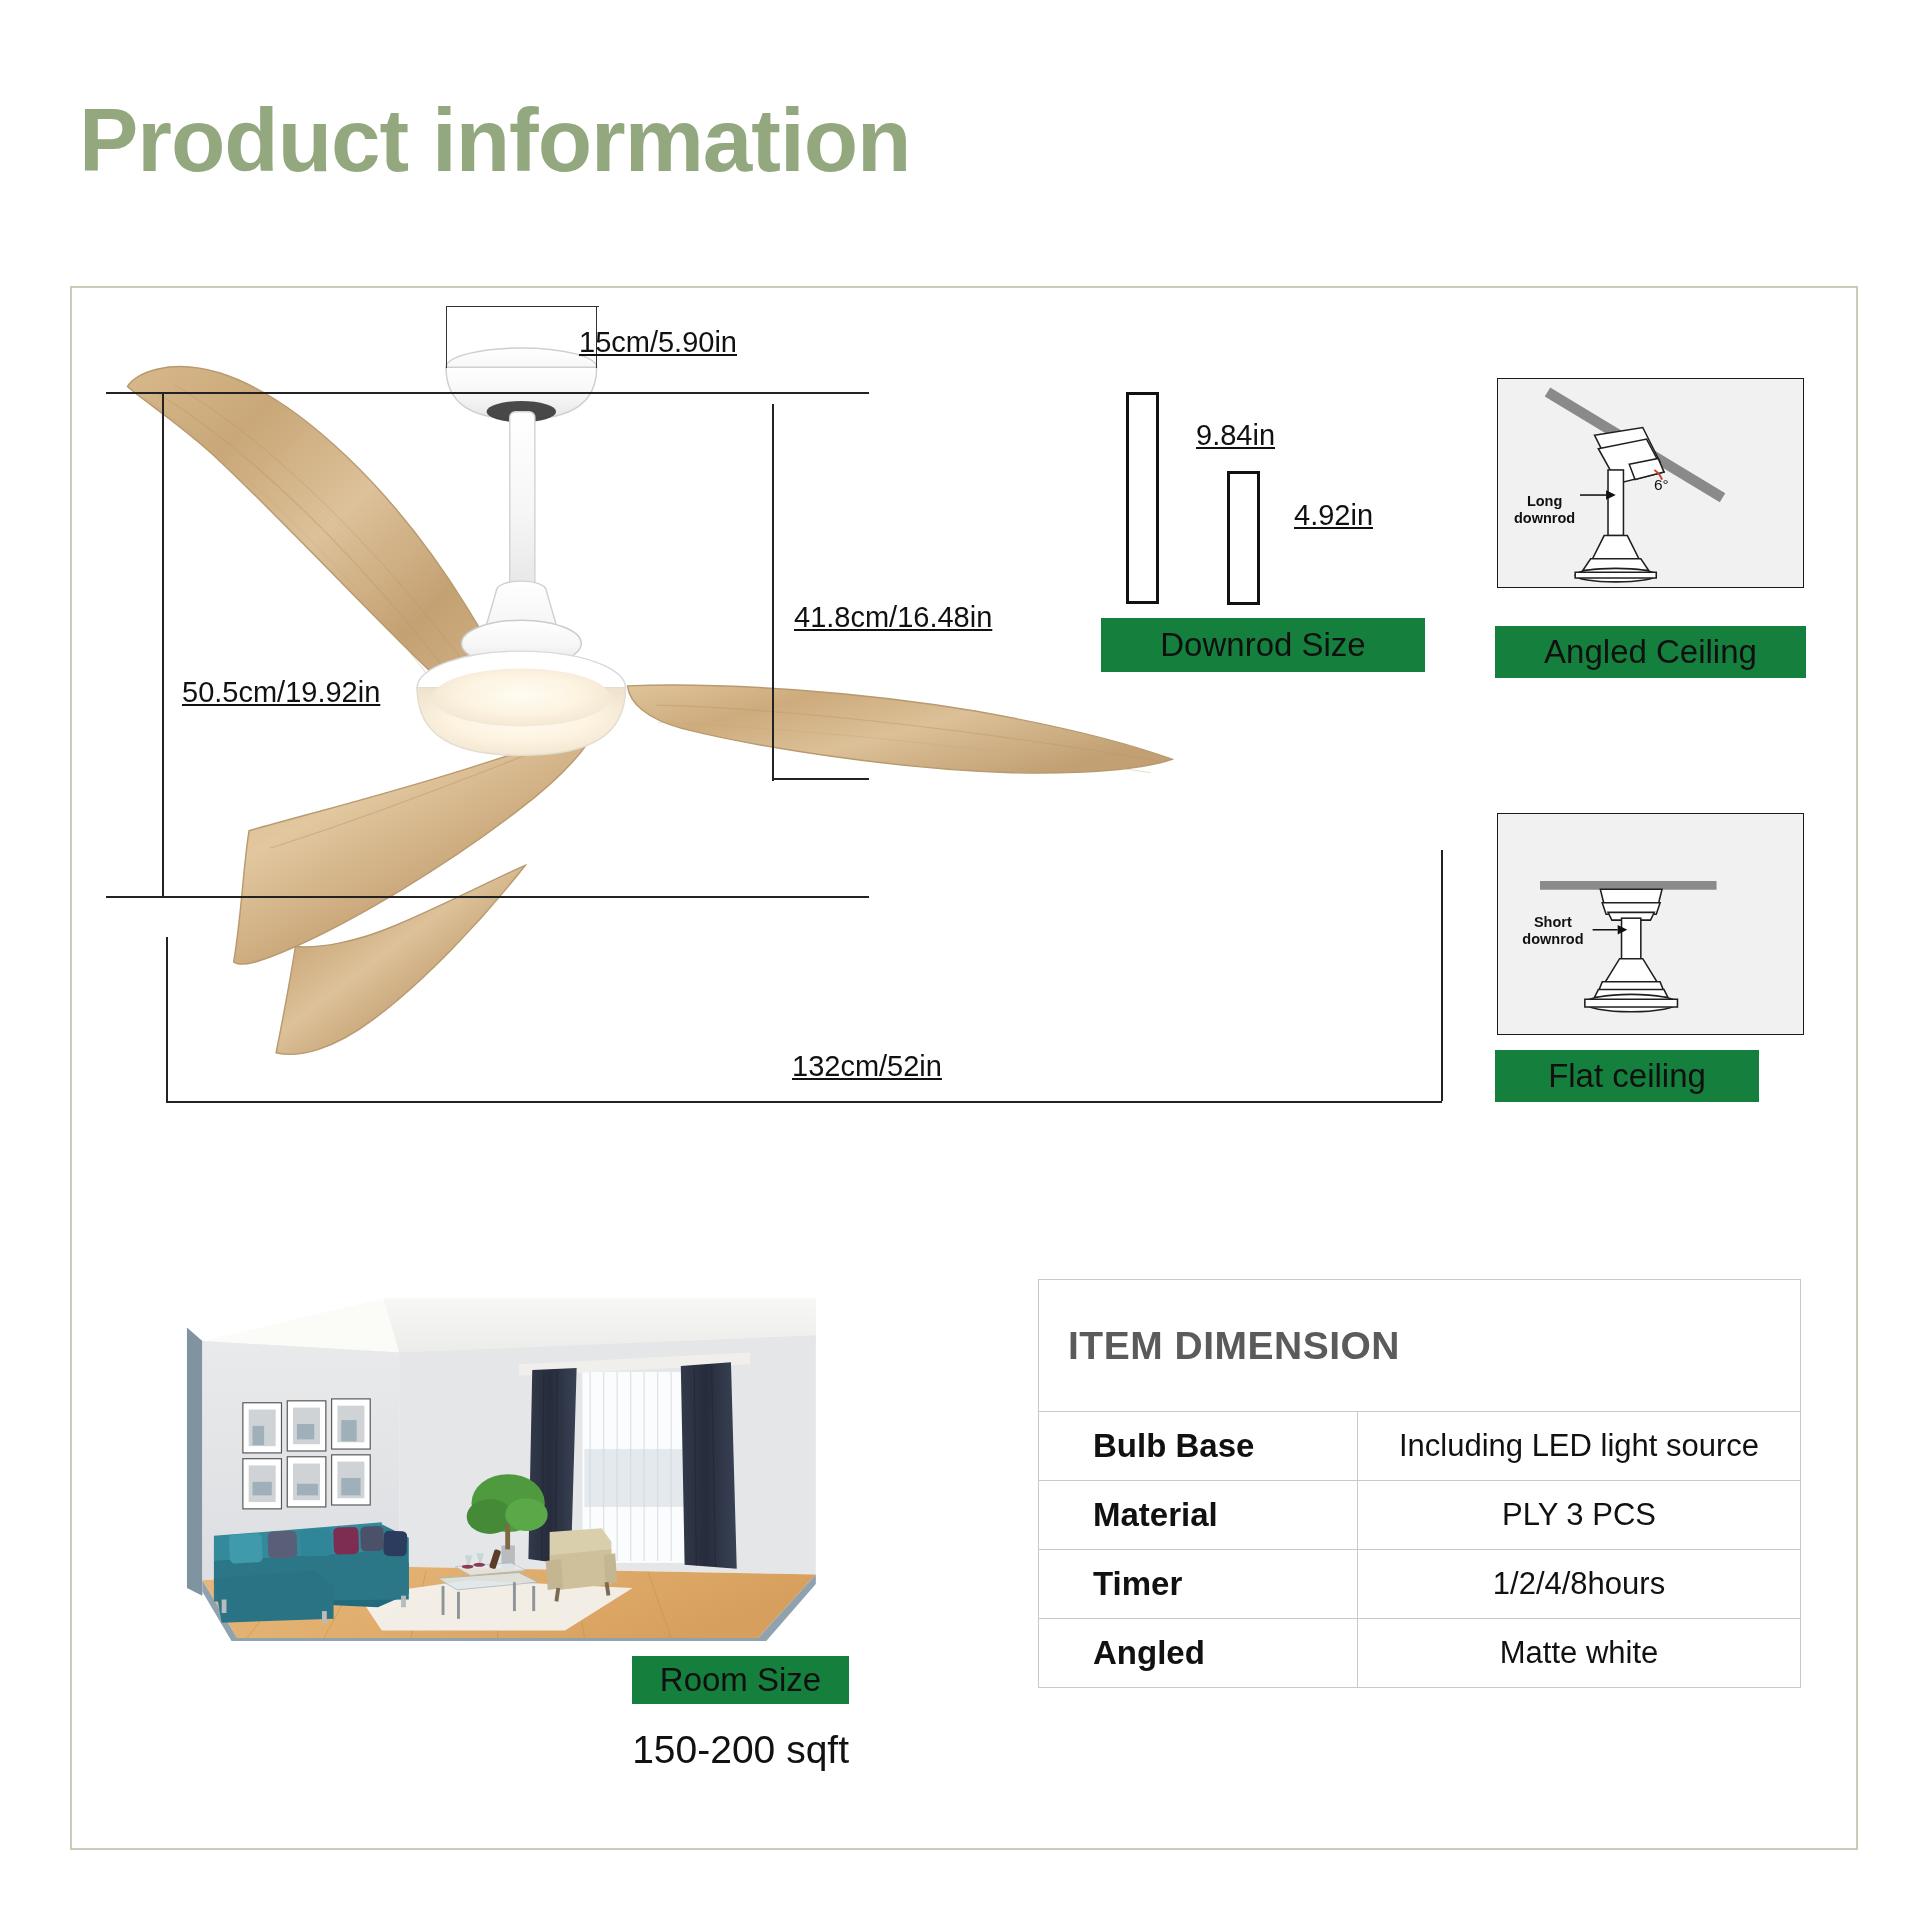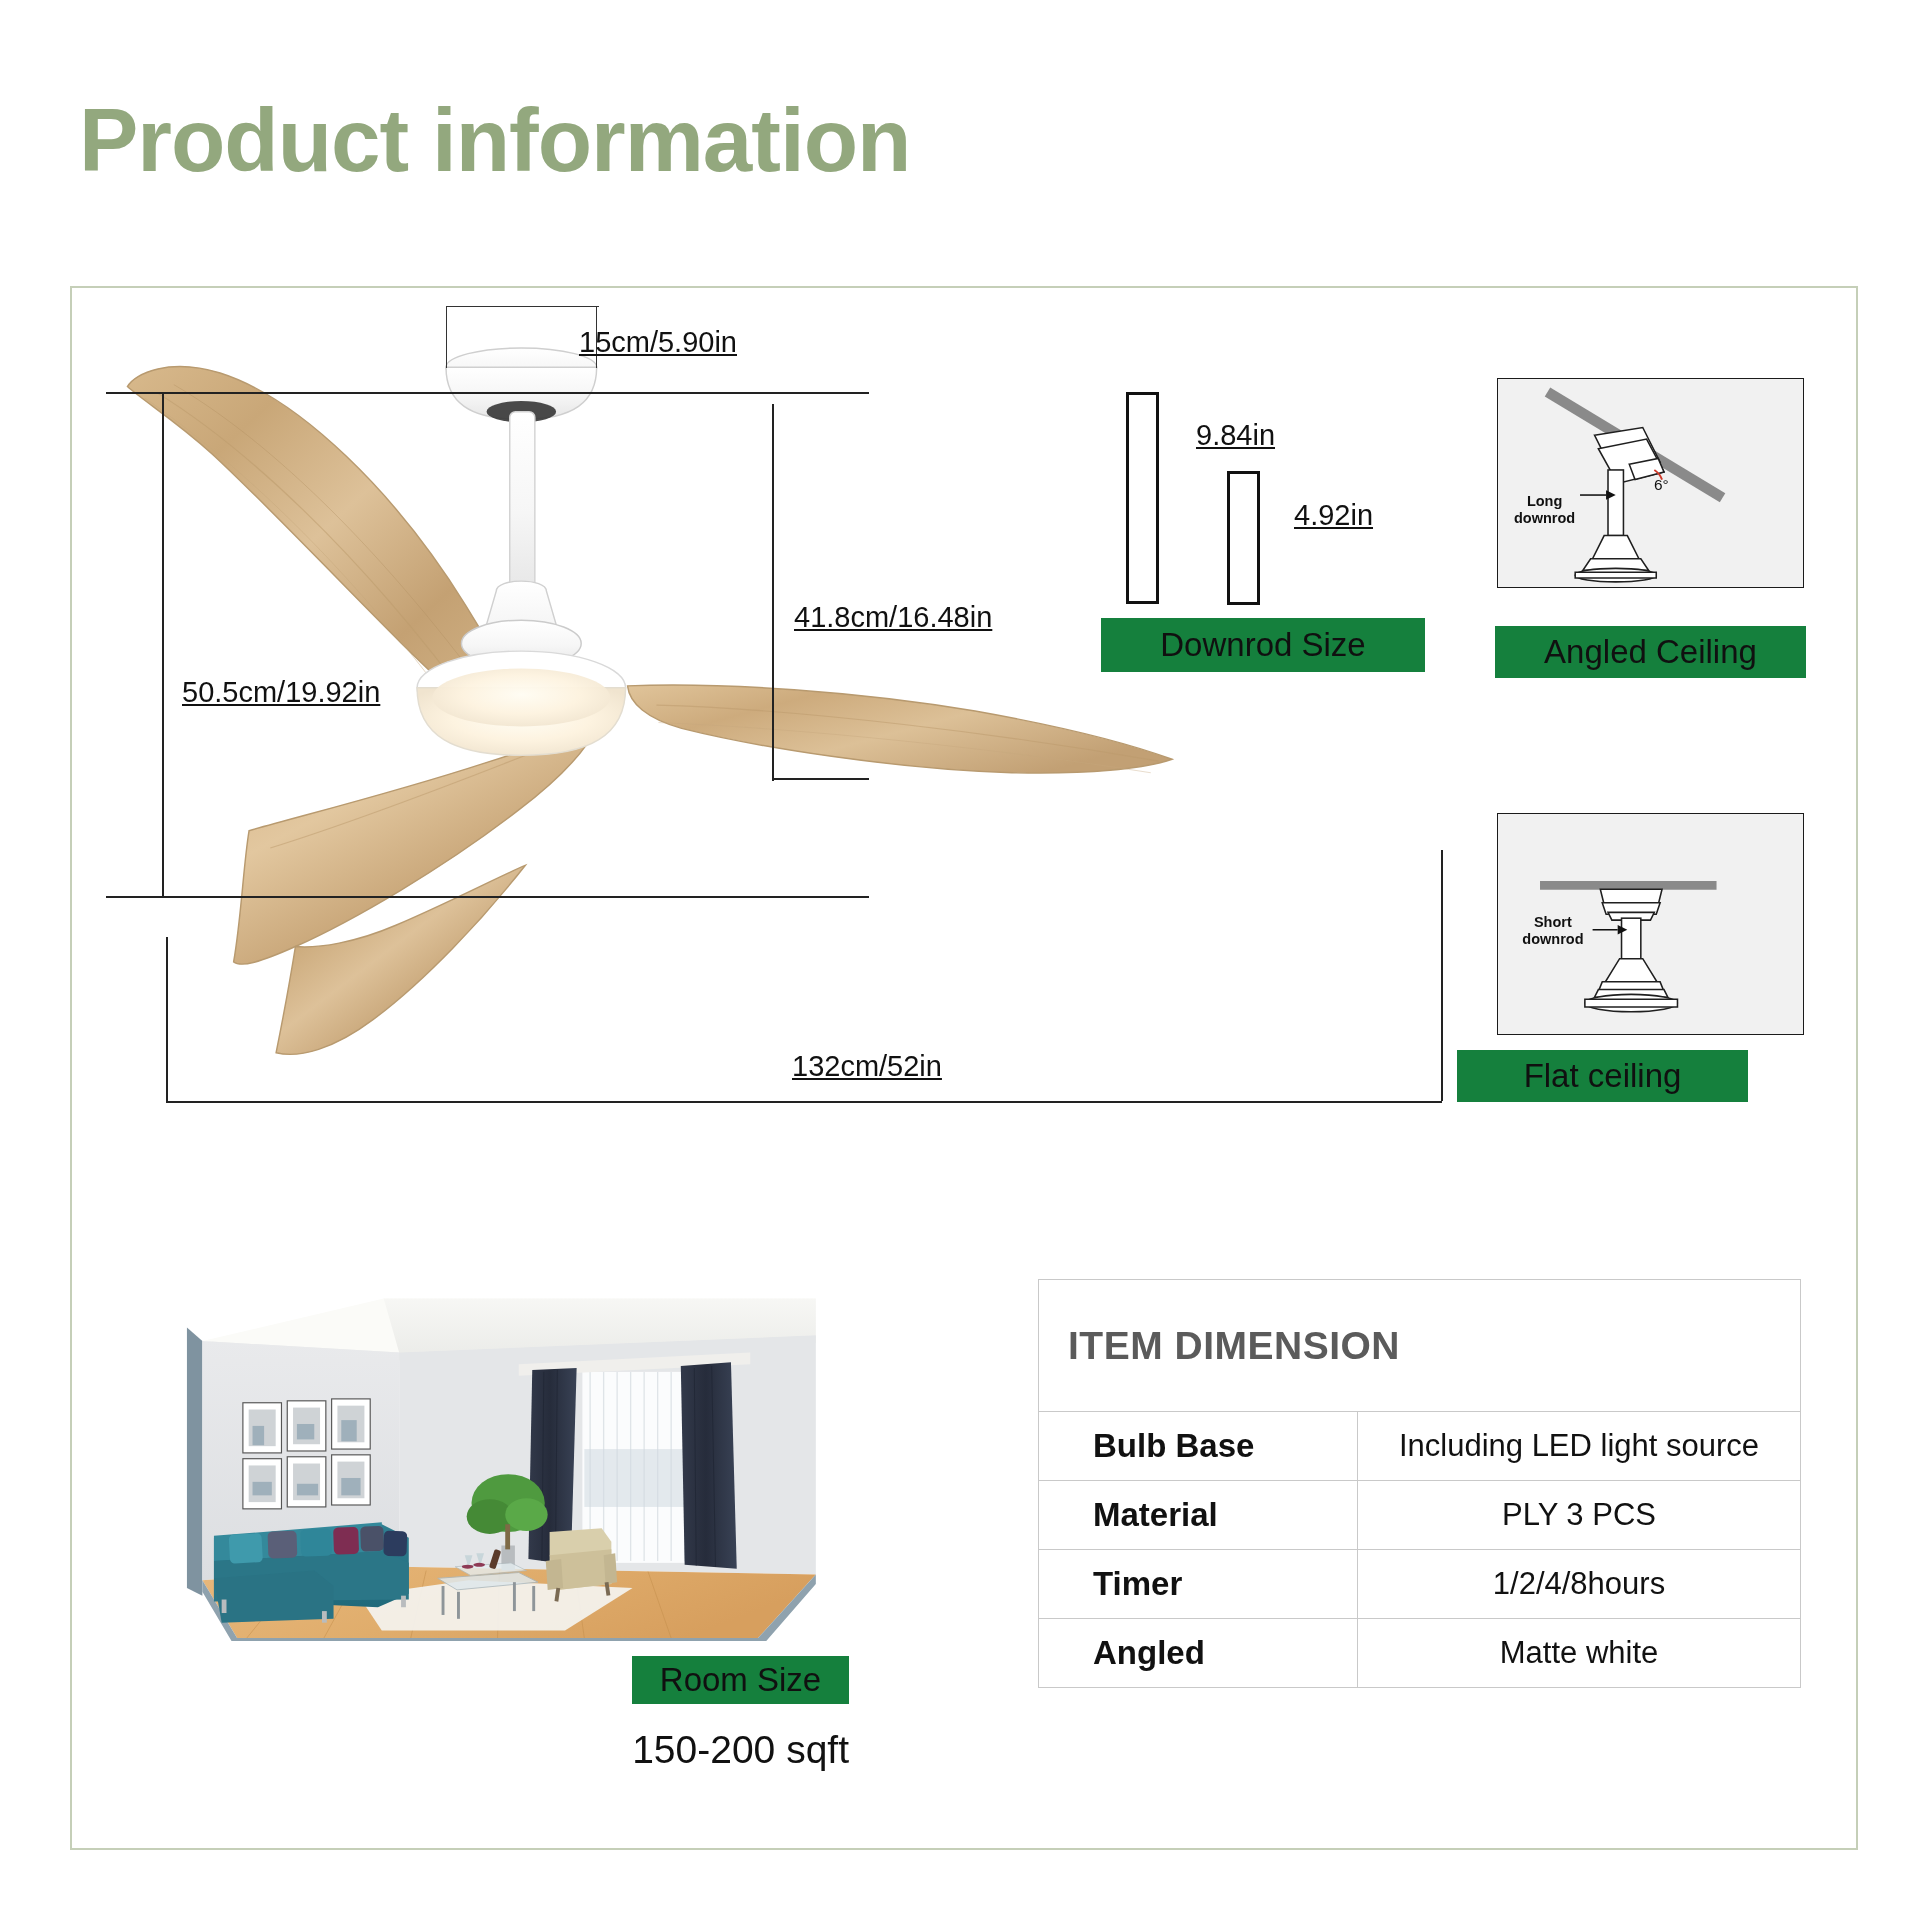--- a/index.html
+++ b/index.html
@@ -50,21 +50,21 @@
   #rod-short-label{left:193px;top:122px;}
   #downrod-size-label{left:1101px;top:618px;width:324px;height:54px;}
 
   
   .ceiling-box{
     position:absolute;background:#f1f1f1;border:1.9px solid #1b1b1b;box-sizing:border-box;
   }
   #angled-box{left:1497px;top:378px;width:307px;height:210px;}
   #flat-box{left:1497px;top:813px;width:307px;height:222px;}
   #angled-ceiling-label{left:1495px;top:626px;width:311px;height:52px;}
-  #flat-ceiling-label{left:1457px;top:1050px;width:291px;height:52px;}
+  #flat-ceiling-label{left:1495px;top:1050px;width:264px;height:52px;}
   .diag-note{position:absolute;font-size:14.5px;font-weight:bold;line-height:1.15;text-align:center;color:#111;}
   .angle-note{position:absolute;font-size:15.4px;color:#111;}
 
   
   #room-figure{position:absolute;left:179px;top:1260px;width:666px;height:381px;}
   #room-size-label{left:632px;top:1656px;width:217px;height:48px;}
   #room-size-value{position:absolute;left:632px;top:1728px;width:217px;text-align:right;font-size:39px;color:#111;white-space:nowrap;}
 
   
   #spec-table{

